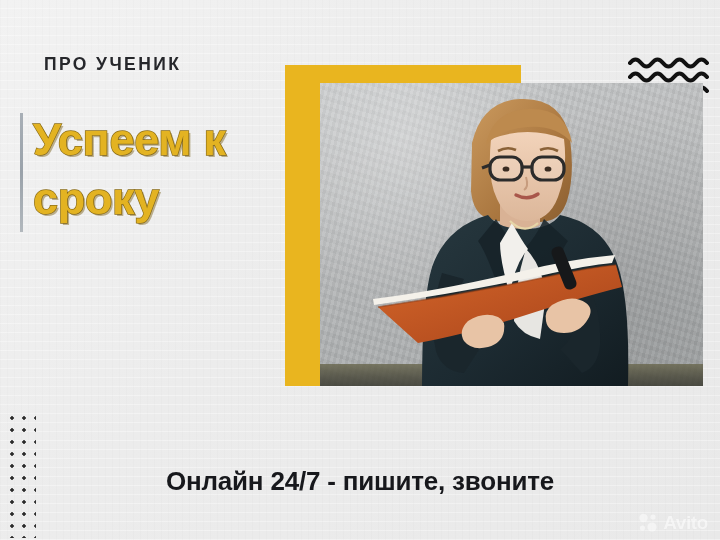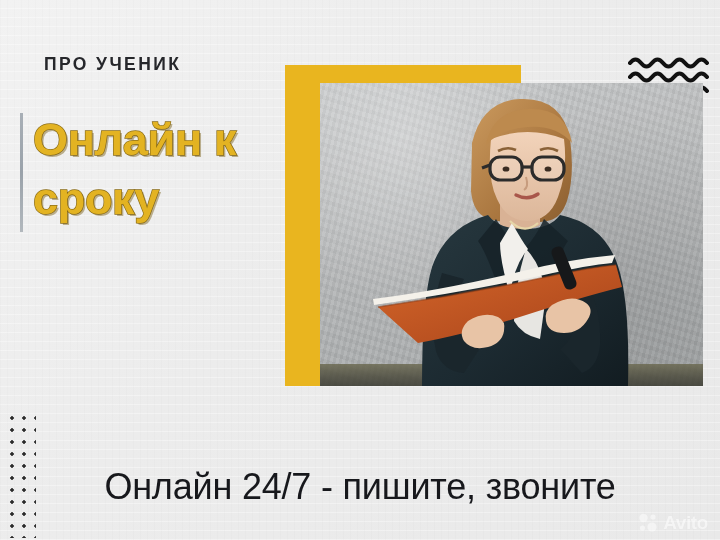--- a/index.html
+++ b/index.html
@@ -137,22 +137,22 @@
     line-height: 1.52;
     color: #4c4f55;
   }
 
   .footer-line {
     position: absolute;
     left: 0;
     right: 0;
     top: 466px;
     text-align: center;
-    font-size: 36px;
-    font-weight: normal;
+    font-size: 26px;
+    font-weight: bold;
     color: #17181c;
     letter-spacing: -0.2px;
   }
 
   
   .watermark {
     position: absolute;
     right: 12px;
     bottom: 6px;
     display: flex;
@@ -255,21 +255,21 @@
       <path d="M244 168 l12 30 q2 6 -4 8 q-6 2 -8 -4 l-12 -30 q-2 -6 4 -8 q6 -2 8 4 z" fill="#16181A"></path>
 
       <path d="M190 138 q14 14 28 2" stroke="#E6D6A8" stroke-width="2.2" fill="none"></path>
     </svg>
   </div>
 
   <div class="dot-grid"></div>
 
   <div class="kicker">ПРО УЧЕНИК</div>
   <div class="accent-bar"></div>
-  <div class="headline">Онлайн к сроку</div>
+  <div class="headline">Успеем к сроку</div>
   <div class="footer-line">Онлайн 24/7 - пишите, звоните</div>
 
   <div class="watermark">
     <svg width="22" height="20" viewBox="0 0 22 20" aria-hidden="true">
       <circle cx="5.5" cy="5" r="4.2" fill="#ffffff" opacity="0.9"></circle>
       <circle cx="15" cy="4" r="2.6" fill="#ffffff" opacity="0.9"></circle>
       <circle cx="4.5" cy="15" r="2.6" fill="#ffffff" opacity="0.9"></circle>
       <circle cx="14" cy="14" r="4.6" fill="#ffffff" opacity="0.9"></circle>
     </svg>
     <span class="wm-text">Avito</span>

